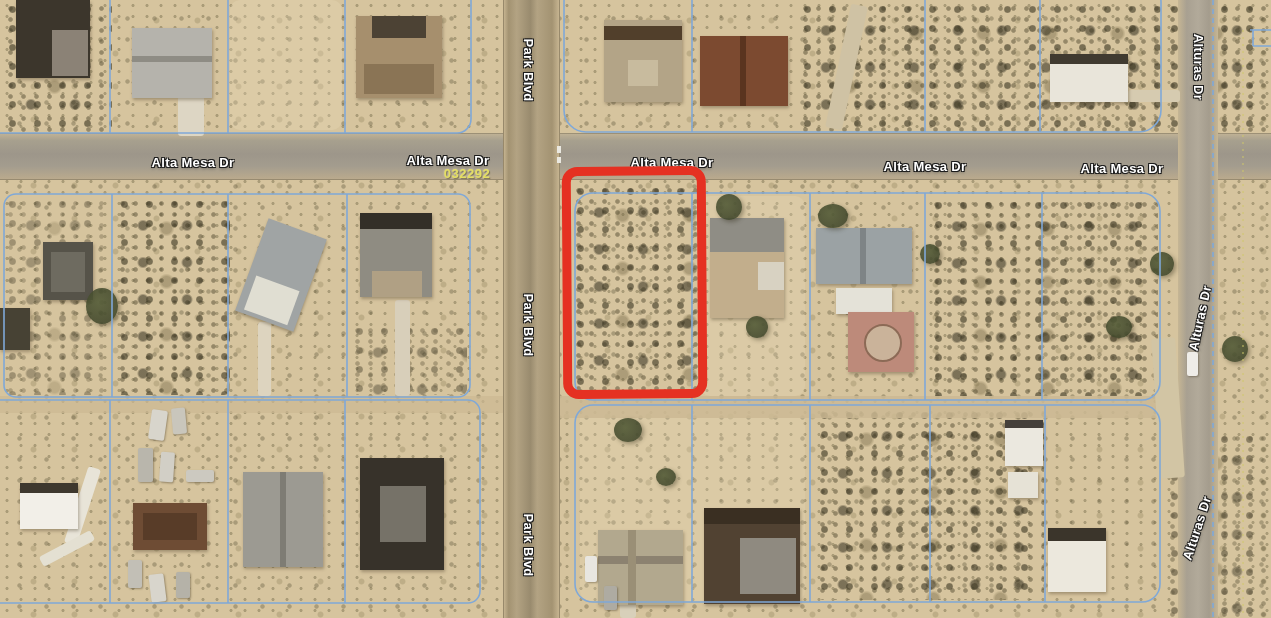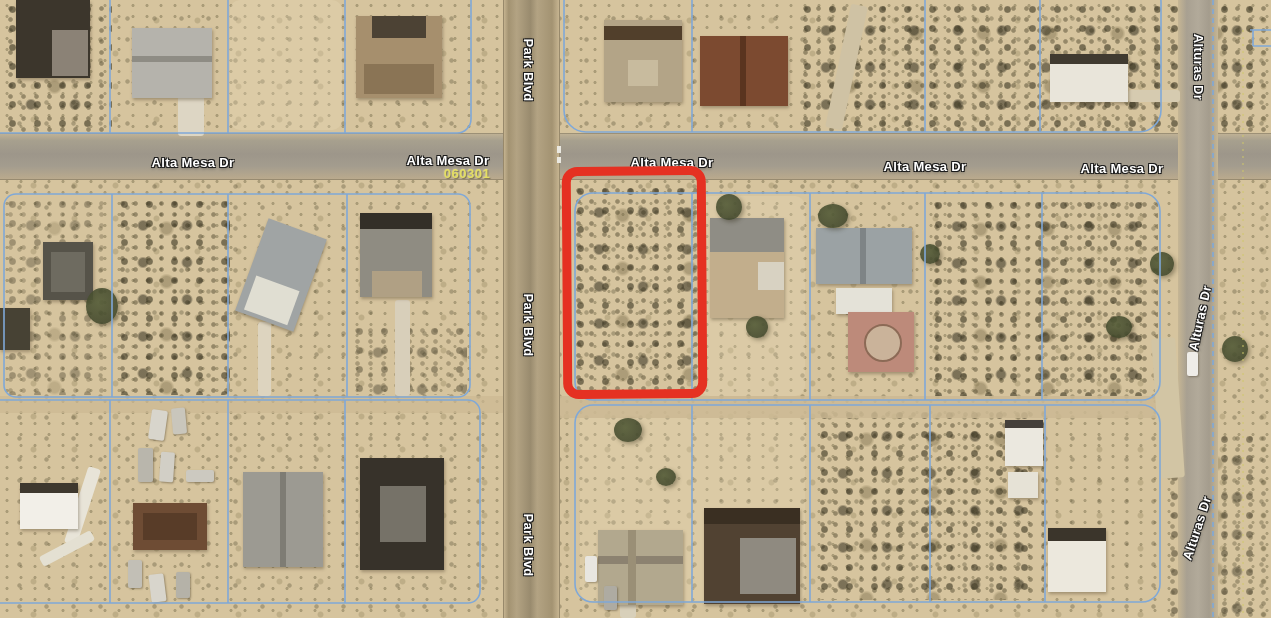--- a/index.html
+++ b/index.html
@@ -238,21 +238,21 @@
       <path d="M1250,30 H1271 M1253,30 V46 M1253,46 H1271"></path>
     </g>
     <line x1="1243" y1="30" x2="1243" y2="618" stroke="#cfc86a" stroke-width="1.2" stroke-dasharray="2 5" opacity=".8"></line>
   </svg>
 
   <div class="lbl" style="left:193px;top:162px;transform:translate(-50%,-50%);">Alta Mesa Dr</div>
   <div class="lbl" style="left:448px;top:160px;transform:translate(-50%,-50%);">Alta Mesa Dr</div>
   <div class="lbl" style="left:672px;top:162px;transform:translate(-50%,-50%);">Alta Mesa Dr</div>
   <div class="lbl" style="left:925px;top:166px;transform:translate(-50%,-50%);">Alta Mesa Dr</div>
   <div class="lbl" style="left:1122px;top:168px;transform:translate(-50%,-50%);">Alta Mesa Dr</div>
-  <div class="lbl-num" style="left:467px;top:173px;transform:translate(-50%,-50%);">060301</div>
+  <div class="lbl-num" style="left:467px;top:173px;transform:translate(-50%,-50%);">032292</div>
   <div class="lbl" style="left:528px;top:70px;transform:translate(-50%,-50%) rotate(90deg);">Park Blvd</div>
   <div class="lbl" style="left:528px;top:325px;transform:translate(-50%,-50%) rotate(90deg);">Park Blvd</div>
   <div class="lbl" style="left:528px;top:545px;transform:translate(-50%,-50%) rotate(90deg);">Park Blvd</div>
   <div class="lbl" style="left:1198px;top:67px;transform:translate(-50%,-50%) rotate(90deg);">Alturas Dr</div>
   <div class="lbl" style="left:1200px;top:318px;transform:translate(-50%,-50%) rotate(-78deg);">Alturas Dr</div>
   <div class="lbl" style="left:1197px;top:528px;transform:translate(-50%,-50%) rotate(-72deg);">Alturas Dr</div>
 
   <svg style="left:0;top:0;" width="1271" height="618" viewBox="0 0 1271 618">
     <rect x="567" y="171" width="135" height="223" rx="11" fill="none" stroke="#e53122" stroke-width="9" transform="rotate(-0.4 634 282)"></rect>
   </svg>

